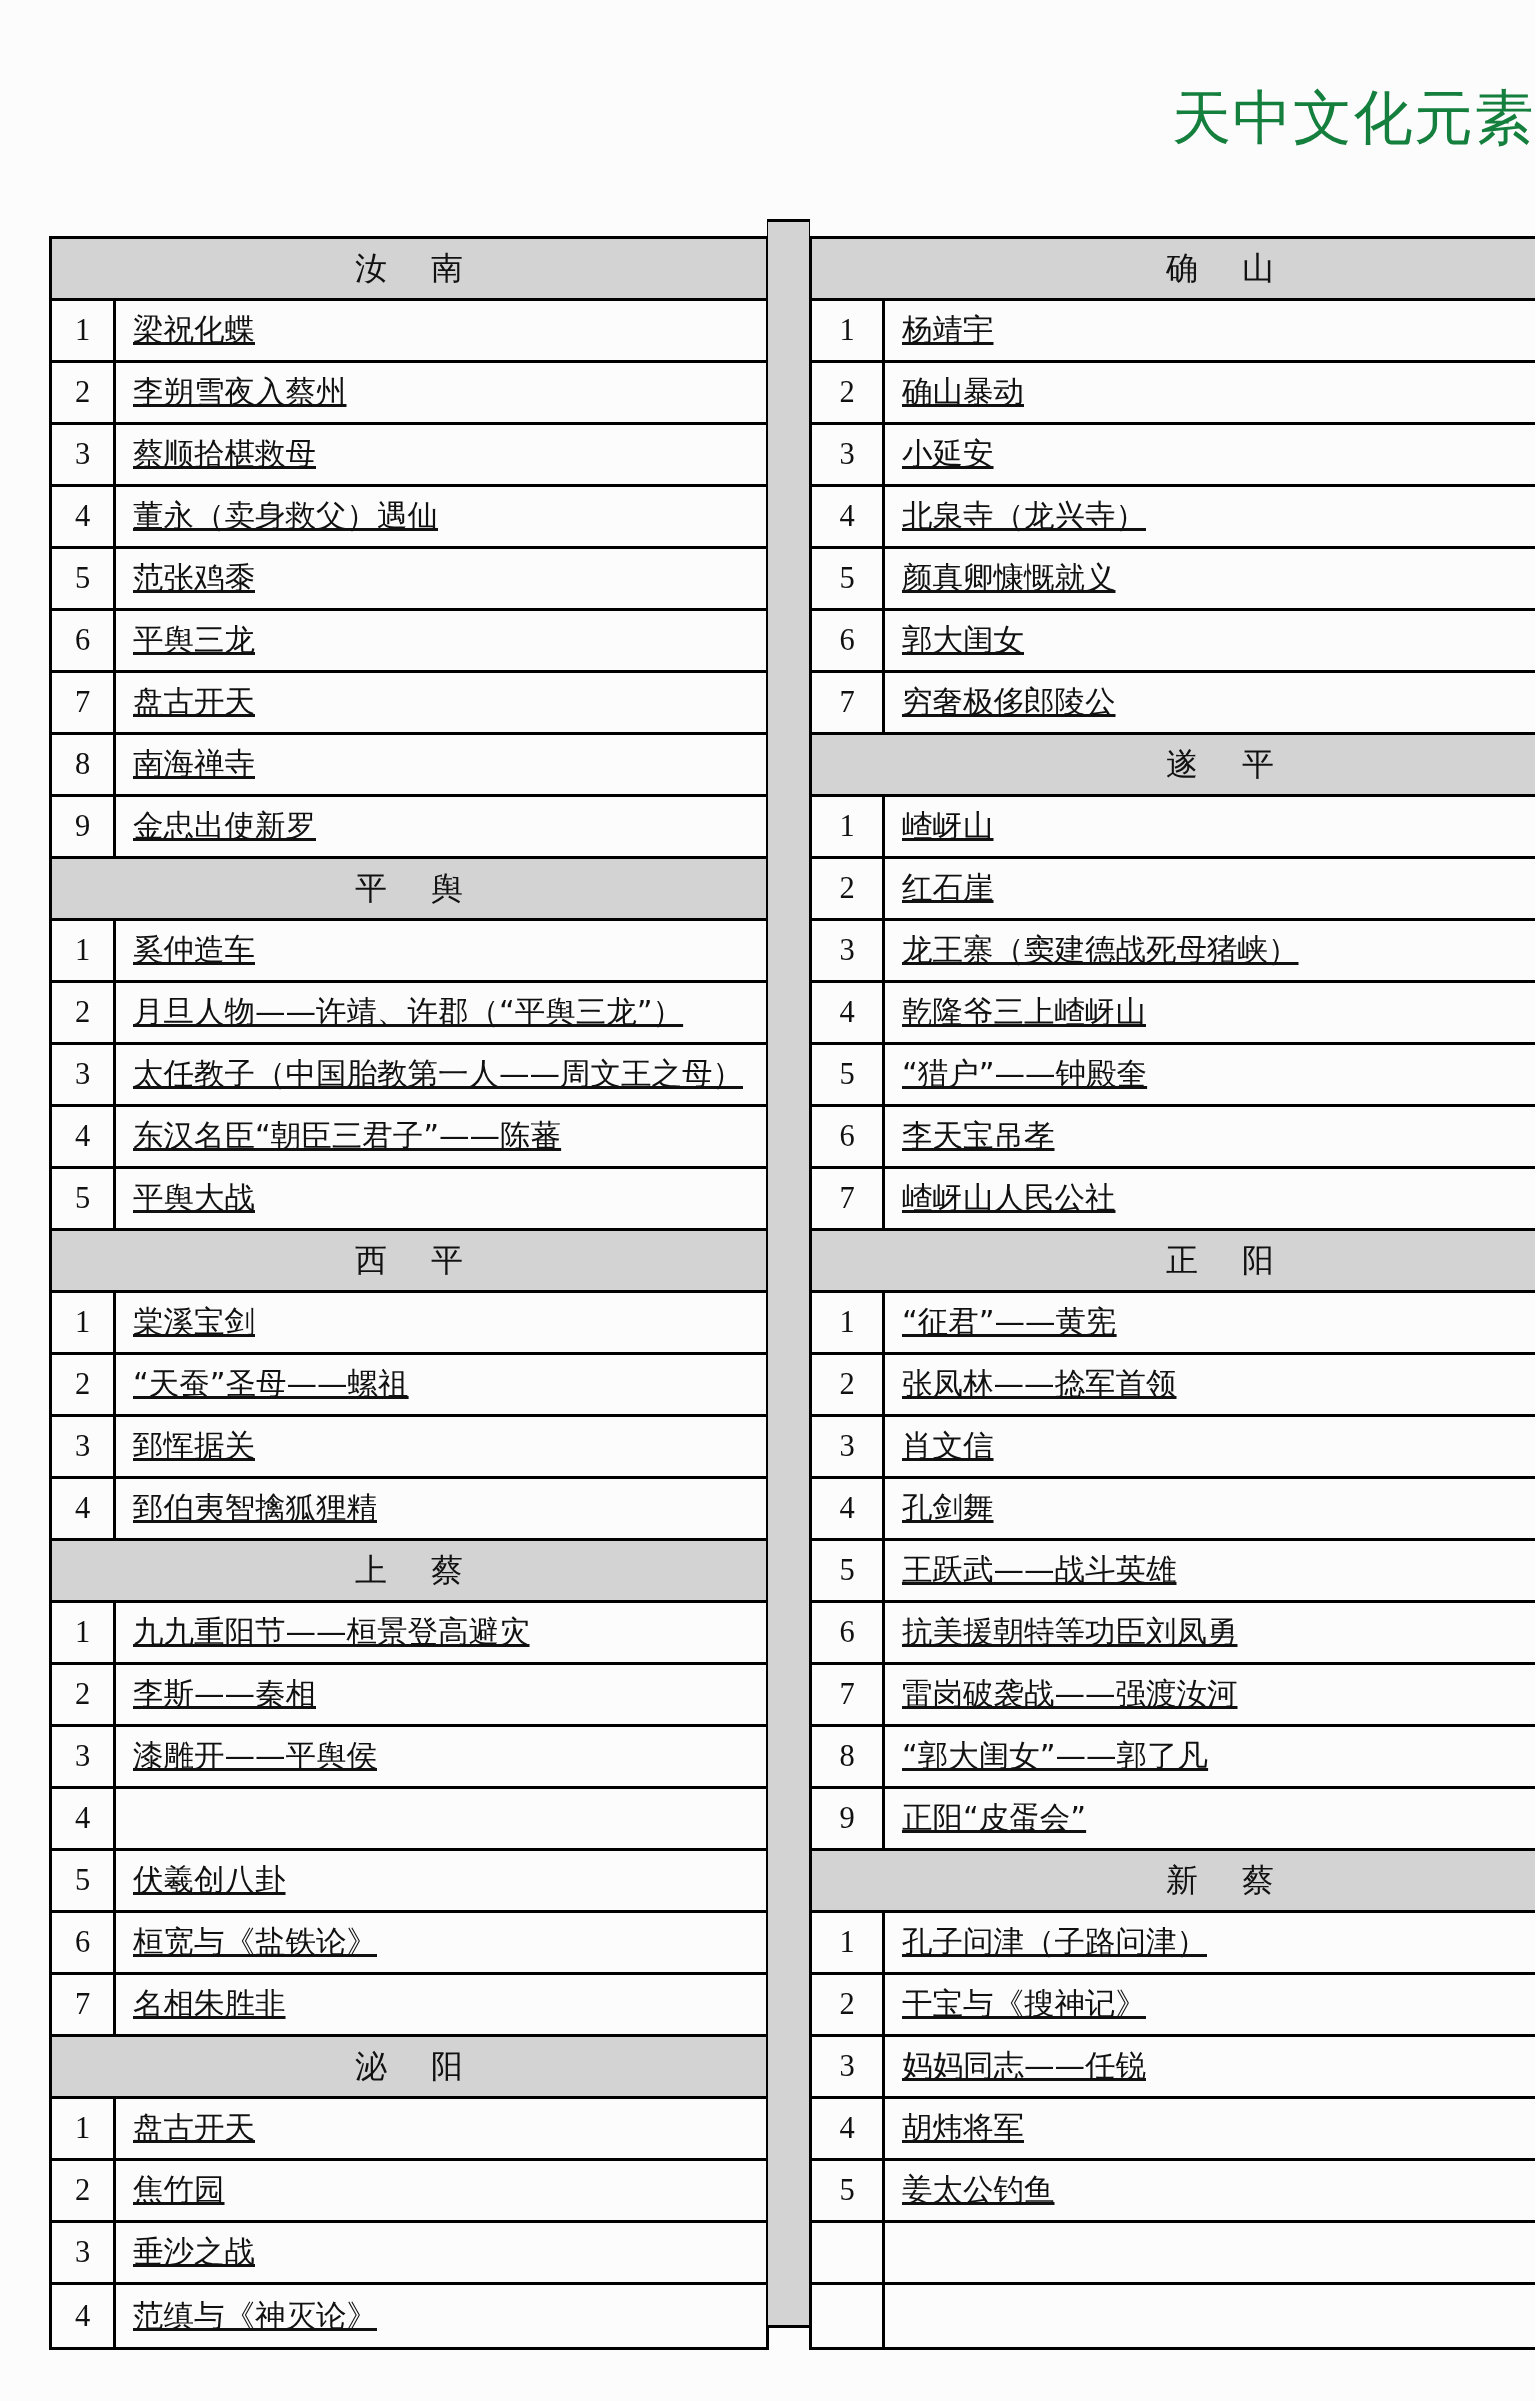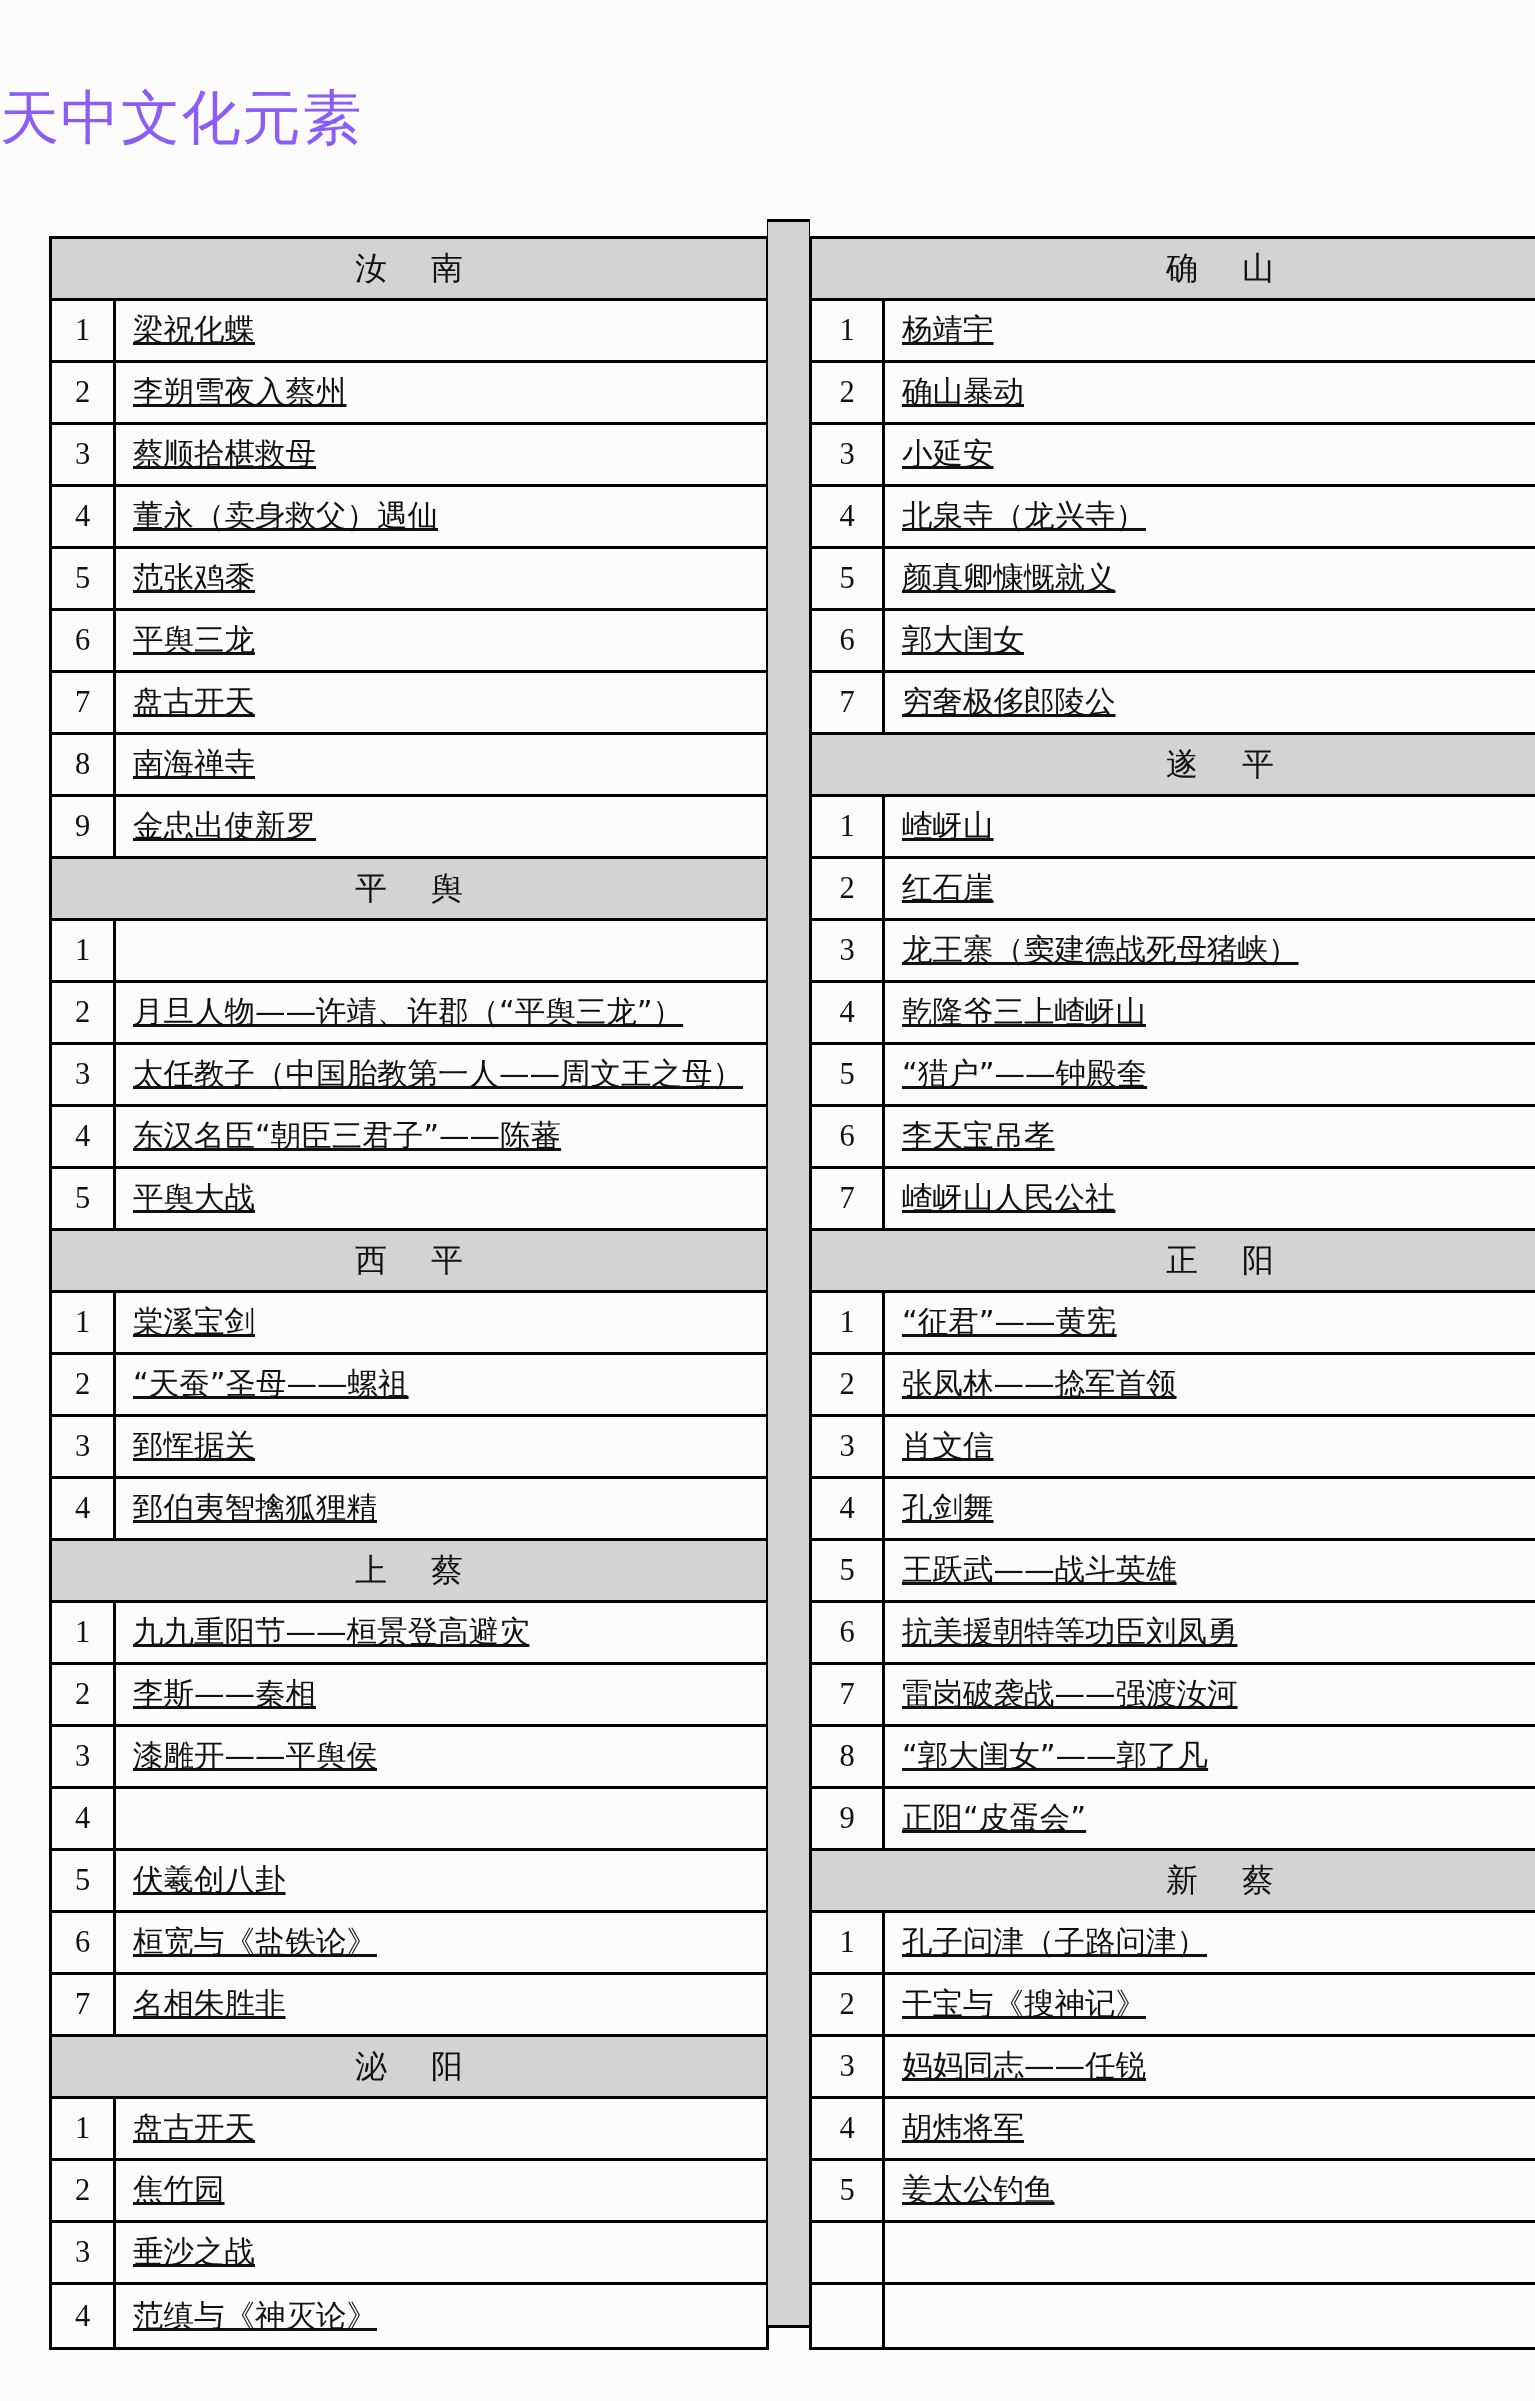--- a/index.html
+++ b/index.html
@@ -1,20 +1,20 @@
 <!DOCTYPE html>
 <html style="font-size:12.2px"><head>
   <meta charset="utf-8">
   <style>
     html, body { margin: 0; padding: 0; background: #fdfcfd; }
     body { width: 1535px; height: 2401px; position: relative; overflow: hidden;
            font-family: "DejaVu Serif", "Liberation Serif", serif; color: #111; }
     .title { position: absolute; left: 0; width: 1535px; top: 80px; height: 76px;
-             text-align: left; font-family: "DejaVu Sans", "Liberation Sans", sans-serif;
-             font-size: 59px; line-height: 76px; letter-spacing: 1.5px; color: #8b5cf6; }
+             text-align: right; font-family: "DejaVu Sans", "Liberation Sans", sans-serif;
+             font-size: 59px; line-height: 76px; letter-spacing: 1.5px; color: #15803d; }
     .table { position: absolute; top: 236px; border: 3.1px solid #000; border-bottom-width: 3.1px;
              box-sizing: border-box; background: #fdfcfd; }
     #left-table { left: 49px; width: 720px; }
     #right-table { left: 809px; width: 822px; }
     .gutter { position: absolute; top: 219px; left: 767px; width: 43px; height: 2109px;
               background: #d3d3d3; border-top: 3.1px solid #000; border-bottom: 3.1px solid #000;
               border-left: 1.5px solid #000; border-right: 1.5px solid #000; box-sizing: border-box; }
     .row { display: flex; height: 62px; box-sizing: border-box; border-bottom: 3.1px solid #000; }
     .row:last-child { border-bottom: none; }
     .header { background: #d3d3d3; justify-content: center; align-items: center;
@@ -66,20 +66,21 @@
       <div class="num">8</div>
       <div class="text">南海禅寺</div>
     </div>
     <div class="row">
       <div class="num">9</div>
       <div class="text">金忠出使新罗</div>
     </div>
     <div class="row header">平舆</div>
     <div class="row">
       <div class="num">1</div>
+      <div class="text">奚仲造车</div>
     </div>
     <div class="row">
       <div class="num">2</div>
       <div class="text">月旦人物——许靖、许郡（“平舆三龙”）</div>
     </div>
     <div class="row">
       <div class="num">3</div>
       <div class="text">太任教子（中国胎教第一人——周文王之母）</div>
     </div>
     <div class="row">

